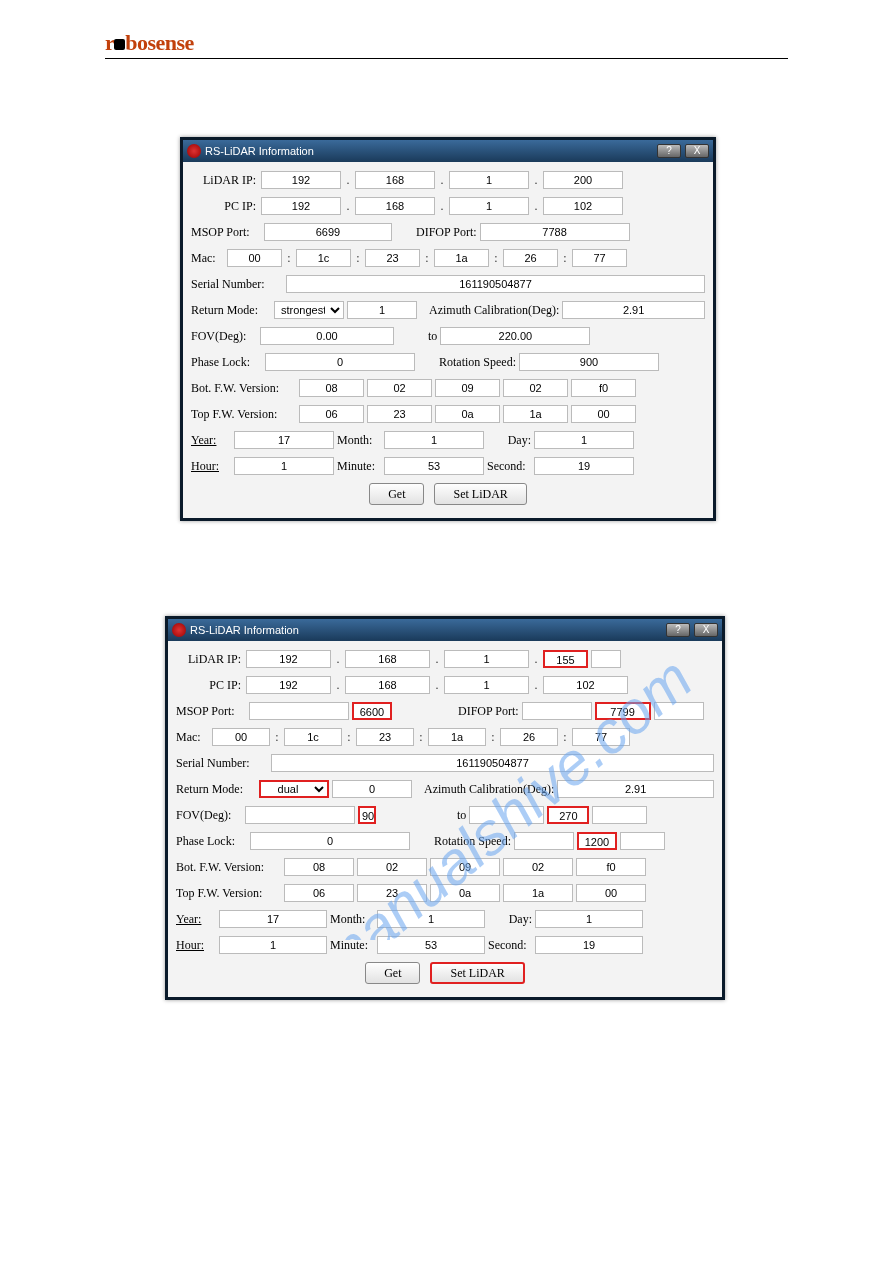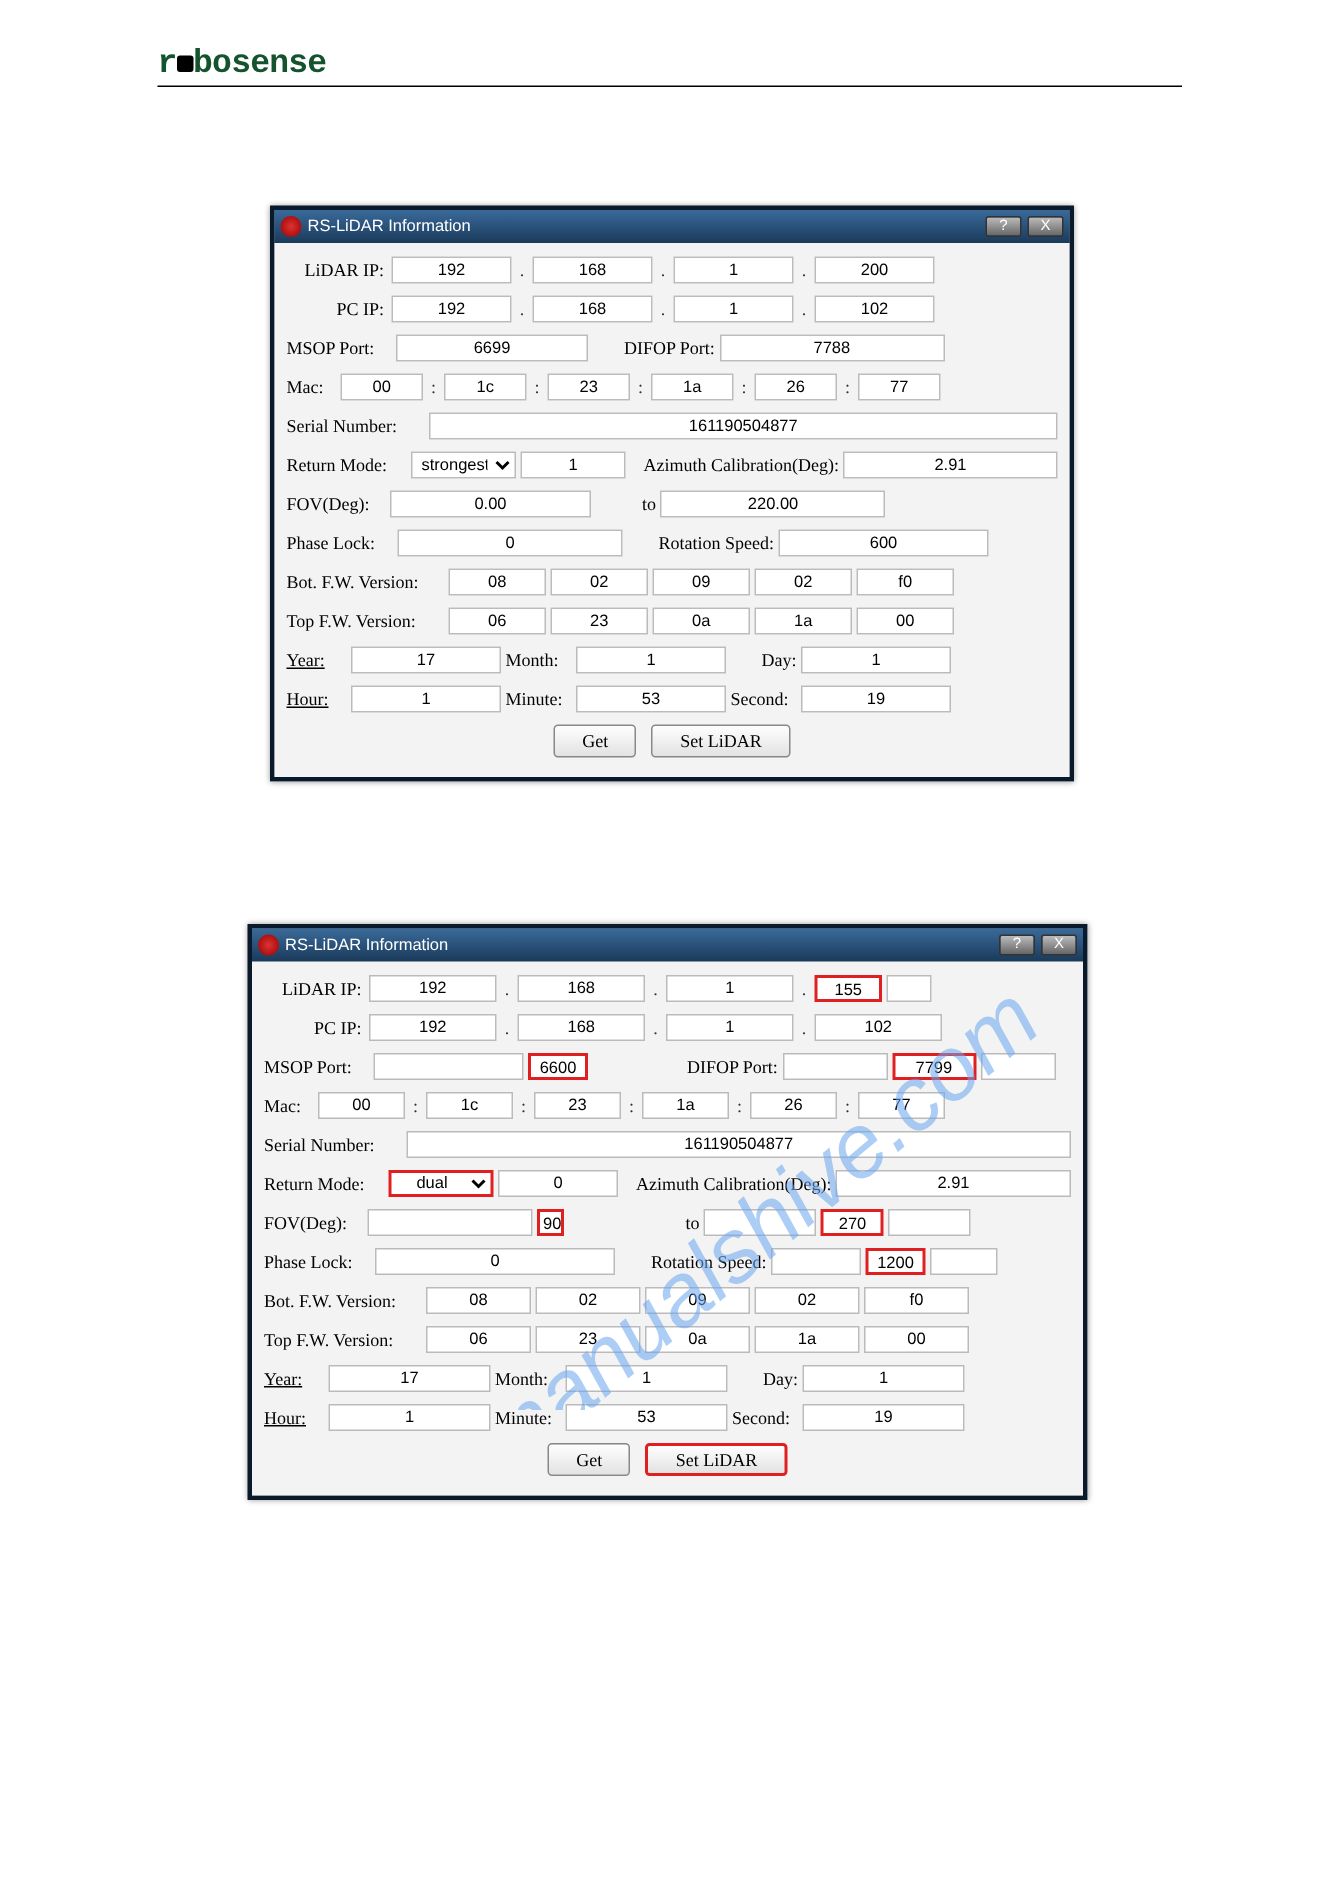--- a/index.html
+++ b/index.html
@@ -10,25 +10,25 @@
     height: 1263px;
     position: relative;
   }
   .page-header {
     position: absolute;
     top: 30px; left: 105px; right: 105px;
     border-bottom: 1px solid #000;
     padding-bottom: 2px;
   }
   .logo {
-    font-family: Liberation Mono, monospace;
+    font-family: Liberation Serif, serif;
     font-size: 22px;
     font-weight: 600;
     letter-spacing: -0.5px;
-    color: #14532d;
+    color: #c2410c;
   }
   .logo .fill-o {
     display: inline-block;
     width: 11px; height: 11px;
     background: #000;
     border-radius: 2px;
     vertical-align: baseline;
     position: relative;
     top: 0px;
   }
@@ -221,21 +221,21 @@
       <span class="field" style="width:134px">0.00</span>
       <span style="width:28px"></span>
       <span class="lbl">to</span>
       <span class="field" style="width:150px">220.00</span>
     </div>
     <div class="row">
       <span class="lbl w-pl">Phase Lock:</span>
       <span class="field" style="width:150px">0</span>
       <span style="width:18px"></span>
       <span class="lbl">Rotation Speed:</span>
-      <span class="field" style="width:140px">600</span>
+      <span class="field" style="width:140px">900</span>
     </div>
     <div class="row">
       <span class="lbl w-ver">Bot. F.W. Version:</span>
       <span class="field" style="width:65px">08</span>
       <span class="field" style="width:65px">02</span>
       <span class="field" style="width:65px">09</span>
       <span class="field" style="width:65px">02</span>
       <span class="field" style="width:65px">f0</span>
     </div>
     <div class="row">

